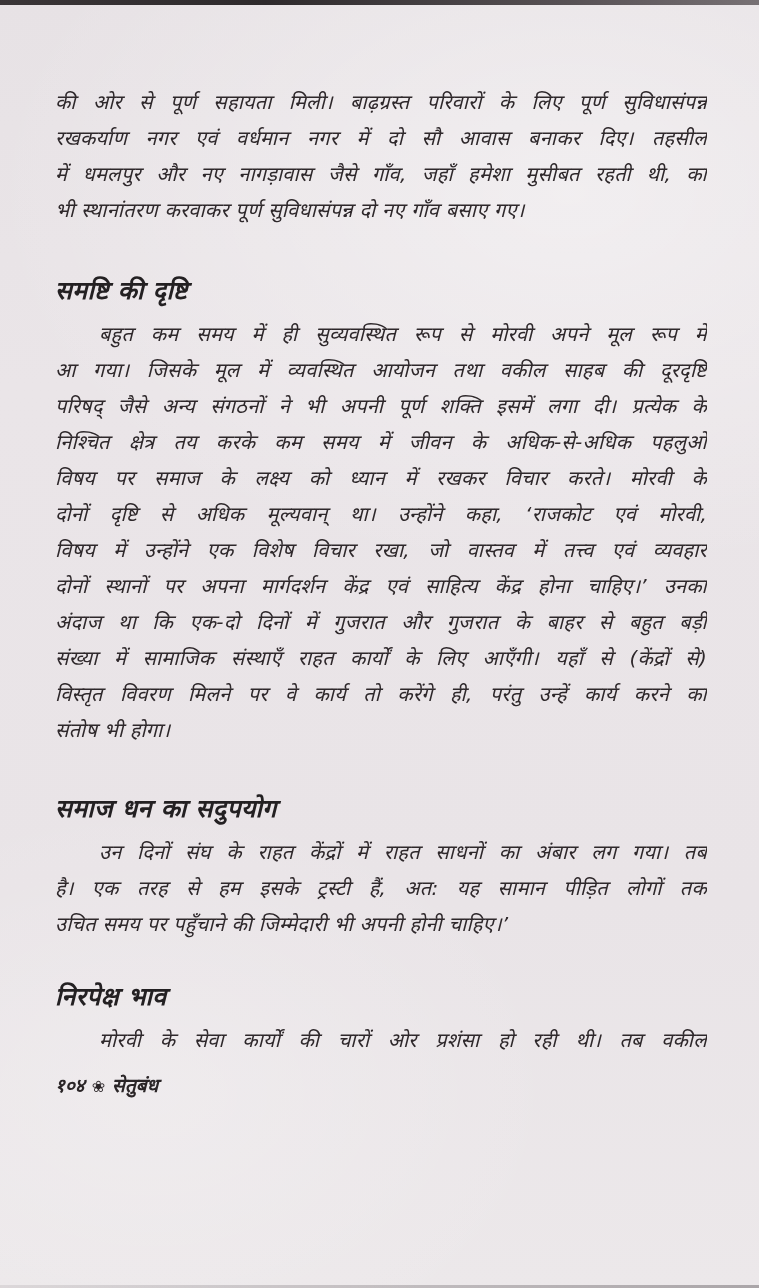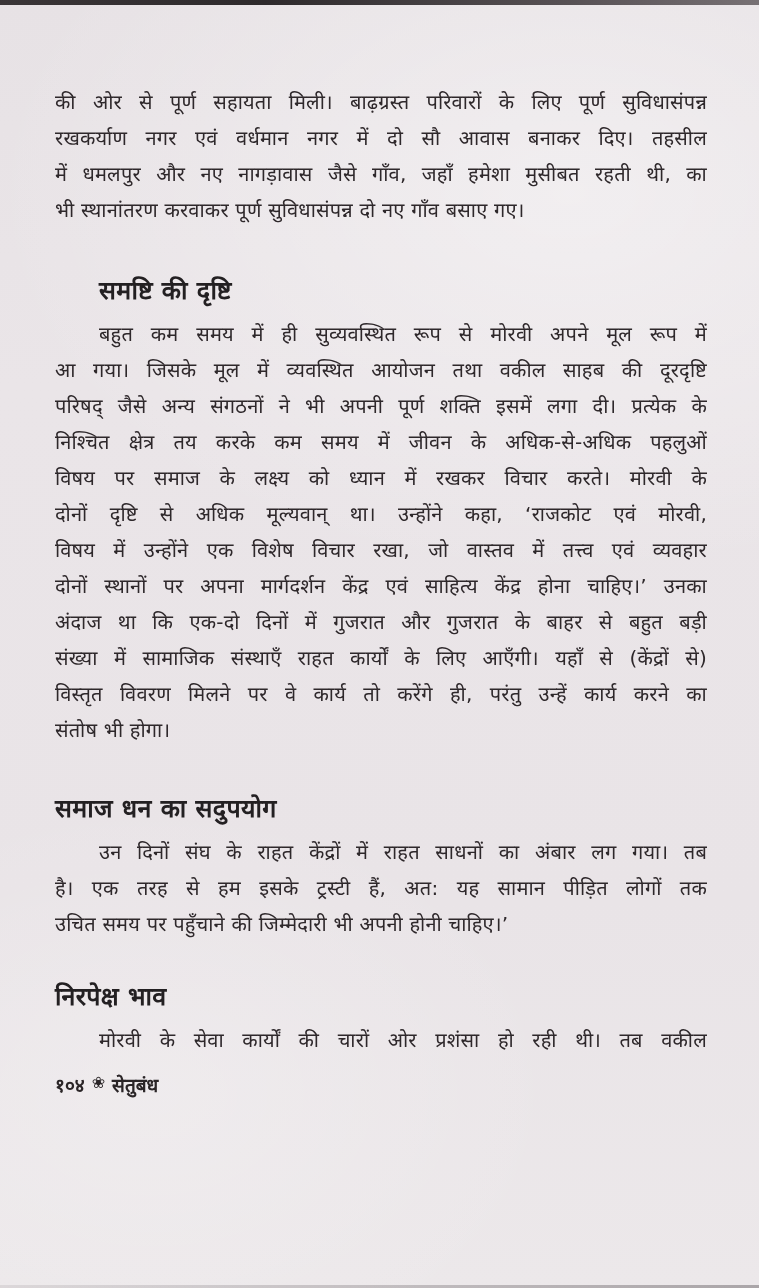--- a/index.html
+++ b/index.html
@@ -12,20 +12,21 @@
     width: 759px;
     height: 1288px;
     margin: 0 auto;
     background:
       radial-gradient(ellipse 900px 600px at 75% 15%, rgba(255,255,255,0.40), rgba(255,255,255,0) 65%),
       radial-gradient(ellipse 700px 500px at 20% 85%, rgba(255,255,255,0.22), rgba(255,255,255,0) 60%),
       linear-gradient(180deg, #e7e2e5 0%, #eae5e8 30%, #e9e4e7 70%, #ece8ea 100%);
     overflow: hidden;
     font-family: "DejaVu Sans", sans-serif;
     color: #2e282b;
+    font-style: italic;
   }
   .top-edge {
     position: absolute;
     top: 0; left: 0;
     width: 100%;
     height: 5px;
     background: linear-gradient(90deg, #3a3537 0%, #2e2a2c 35%, #575154 75%, #777174 100%);
   }
   .bottom-edge {
     position: absolute;
@@ -57,26 +58,26 @@
   .line.indent {
     text-indent: 44px;
   }
   .heading {
     font-size: 25px;
     font-weight: 700;
     line-height: 34px;
     color: #232022;
     letter-spacing: 0.3px;
   }
-  .heading-1 { margin-top: 46px; margin-bottom: 8px; margin-left: 44px; }
+  .heading-1 { margin-top: 46px; margin-bottom: 8px; }
   .heading-2 { margin-top: 44px; margin-bottom: 8px; }
   .heading-3 { margin-top: 38px; margin-bottom: 8px; }
   .footer {
     display: flex;
-    align-items: flex-start;
+    align-items: center;
     gap: 7px;
     margin-top: 14px;
     font-size: 19px;
     font-weight: 700;
     color: #2a2527;
   }
   .footer .ornament {
     font-size: 16px;
     font-weight: 400;
     position: relative;

